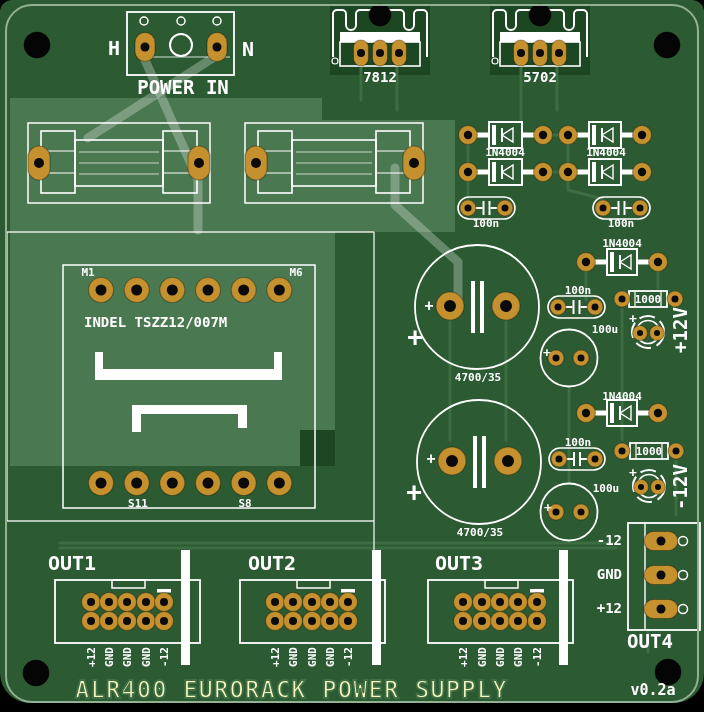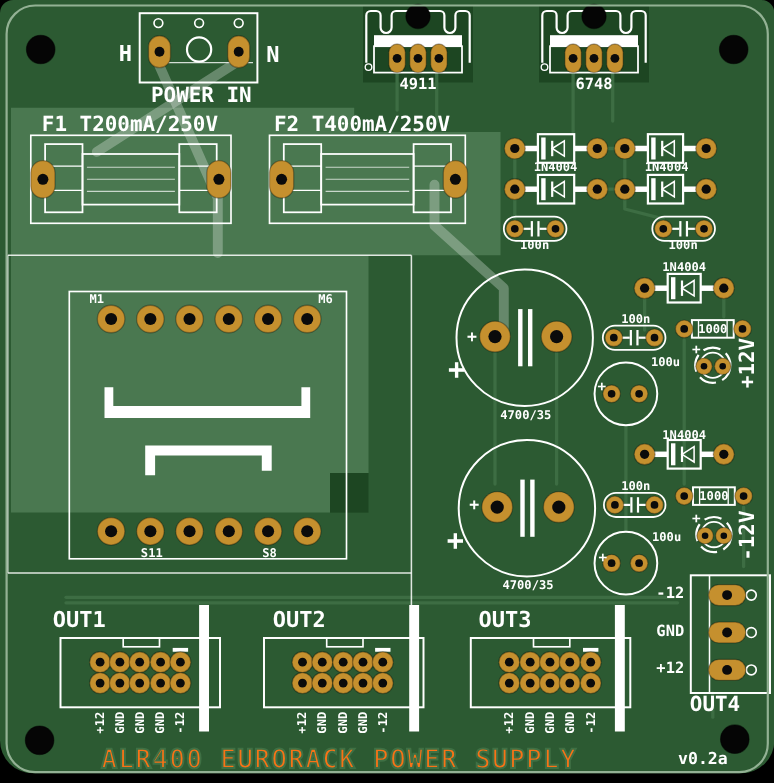--- a/index.html
+++ b/index.html
@@ -8,21 +8,21 @@
   #pcb-bg{position:absolute;left:0;top:0;width:704px;height:703px;background:#2c5a32;
           border-radius:12px 12px 30px 30px;}
   #pcb{position:absolute;left:0;top:0;z-index:2;}
   .t{position:absolute;z-index:5;color:#fff;font-weight:bold;white-space:nowrap;
      transform:translate(-50%,-50%);line-height:1;}
   .tl{transform:translate(0,-50%);}
   .tr{transform:translate(-100%,-50%);}
   .rot{transform:translate(-50%,-50%) rotate(-90deg);}.s11{font-size:11px}.s13{font-size:13px}.s14{font-size:14px}
   .s15{font-size:15px}.s19{font-size:19px}.s20{font-size:20px}.s24{font-size:24px}
   .plus-big{font-size:26px;}
-  .copper{color:#f97316;-webkit-text-stroke:1.8px #3f7044;letter-spacing:1px;margin-left:17px;}
+  .copper{color:#fef9c3;-webkit-text-stroke:1.8px #3f7044;letter-spacing:1px;}
 </style>
 </head>
 <body>
 
 <div id="board">
   <div id="pcb-bg"></div>
   <svg id="pcb" width="704" height="712">
       <path d="M10,98 H322 V120 H455 V232 H10 Z" fill="#4a7850"></path>
       <path d="M10,232 H335 V430 H300 V466 H10 Z" fill="#4a7850"></path>
       <rect x="330" y="5" width="100" height="70" fill="#1d4622"></rect>
@@ -377,25 +377,23 @@
       <circle cx="668" cy="672" r="13" fill="#050505" stroke="rgba(0,0,0,0.5)" stroke-width="1"></circle>
       <circle cx="380" cy="15" r="11" fill="#050505" stroke="rgba(0,0,0,0.5)" stroke-width="1"></circle>
       <circle cx="540" cy="15" r="11" fill="#050505" stroke="rgba(0,0,0,0.5)" stroke-width="1"></circle>
       <rect x="6" y="5" width="692" height="697" rx="26" fill="none" stroke="#93b194" stroke-width="2"></rect>
     </svg>
 
   <div class="t s20" style="left:114px;top:48px">H</div>
   <div class="t s20" style="left:248px;top:49px">N</div>
   <div class="t s19" style="left:183px;top:87px">POWER IN</div>
 
-  <div class="t tl s19" style="left:38px;top:114px">F1 T200mA/250V</div>
-  <div class="t tl s19" style="left:249px;top:114px">F2 T400mA/250V</div>
-
-  <div class="t s14" style="left:380px;top:77px">4911</div>
-  <div class="t s14" style="left:540px;top:77px">6748</div>
+
+  <div class="t s14" style="left:380px;top:77px">7812</div>
+  <div class="t s14" style="left:540px;top:77px">5702</div>
 
   <div class="t s11" style="left:505px;top:152px">1N4004</div>
   <div class="t s11" style="left:606px;top:152px">1N4004</div>
   <div class="t s11" style="left:622px;top:243px">1N4004</div>
   <div class="t s11" style="left:622px;top:396px">1N4004</div>
 
   <div class="t s11" style="left:486px;top:223px">100n</div>
   <div class="t s11" style="left:621px;top:223px">100n</div>
   <div class="t s11" style="left:578px;top:290px">100n</div>
   <div class="t s11" style="left:578px;top:442px">100n</div>
@@ -418,20 +416,21 @@
   <div class="t s13" style="left:633px;top:318px">+</div>
   <div class="t s13" style="left:633px;top:472px">+</div>
 
   <div class="t rot s19" style="left:680px;top:330px">+12V</div>
   <div class="t rot s19" style="left:680px;top:487px">-12V</div>
 
   <div class="t s11" style="left:88px;top:272px">M1</div>
   <div class="t s11" style="left:296px;top:272px">M6</div>
   <div class="t s11" style="left:138px;top:503px">S11</div>
   <div class="t s11" style="left:245px;top:503px">S8</div>
+  <div class="t tl s14" style="left:84px;top:322px">INDEL TSZZ12/007M</div>
 
   <div class="t s20" style="left:72px;top:563px">OUT1</div>
   <div class="t s20" style="left:272px;top:563px">OUT2</div>
   <div class="t s20" style="left:459px;top:563px">OUT3</div>
 
   <div class="t rot s11" style="left:91px;top:657px">+12</div>
   <div class="t rot s11" style="left:109px;top:657px">GND</div>
   <div class="t rot s11" style="left:127px;top:657px">GND</div>
   <div class="t rot s11" style="left:146px;top:657px">GND</div>
   <div class="t rot s11" style="left:164px;top:657px">-12</div>
@@ -447,14 +446,14 @@
   <div class="t rot s11" style="left:500px;top:657px">GND</div>
   <div class="t rot s11" style="left:518px;top:657px">GND</div>
   <div class="t rot s11" style="left:537px;top:657px">-12</div>
 
   <div class="t tr s14" style="left:622px;top:540px">-12</div>
   <div class="t tr s14" style="left:622px;top:574px">GND</div>
   <div class="t tr s14" style="left:622px;top:608px">+12</div>
   <div class="t s19" style="left:650px;top:641px">OUT4</div>
 
   <div class="t tl s24 copper" style="left:75px;top:690px">ALR400 EURORACK POWER SUPPLY</div>
-  <div class="t s15" style="left:639px;top:690px">v0.2a</div>
+  <div class="t s15" style="left:653px;top:690px">v0.2a</div>
 </div>
 
 </body></html>

